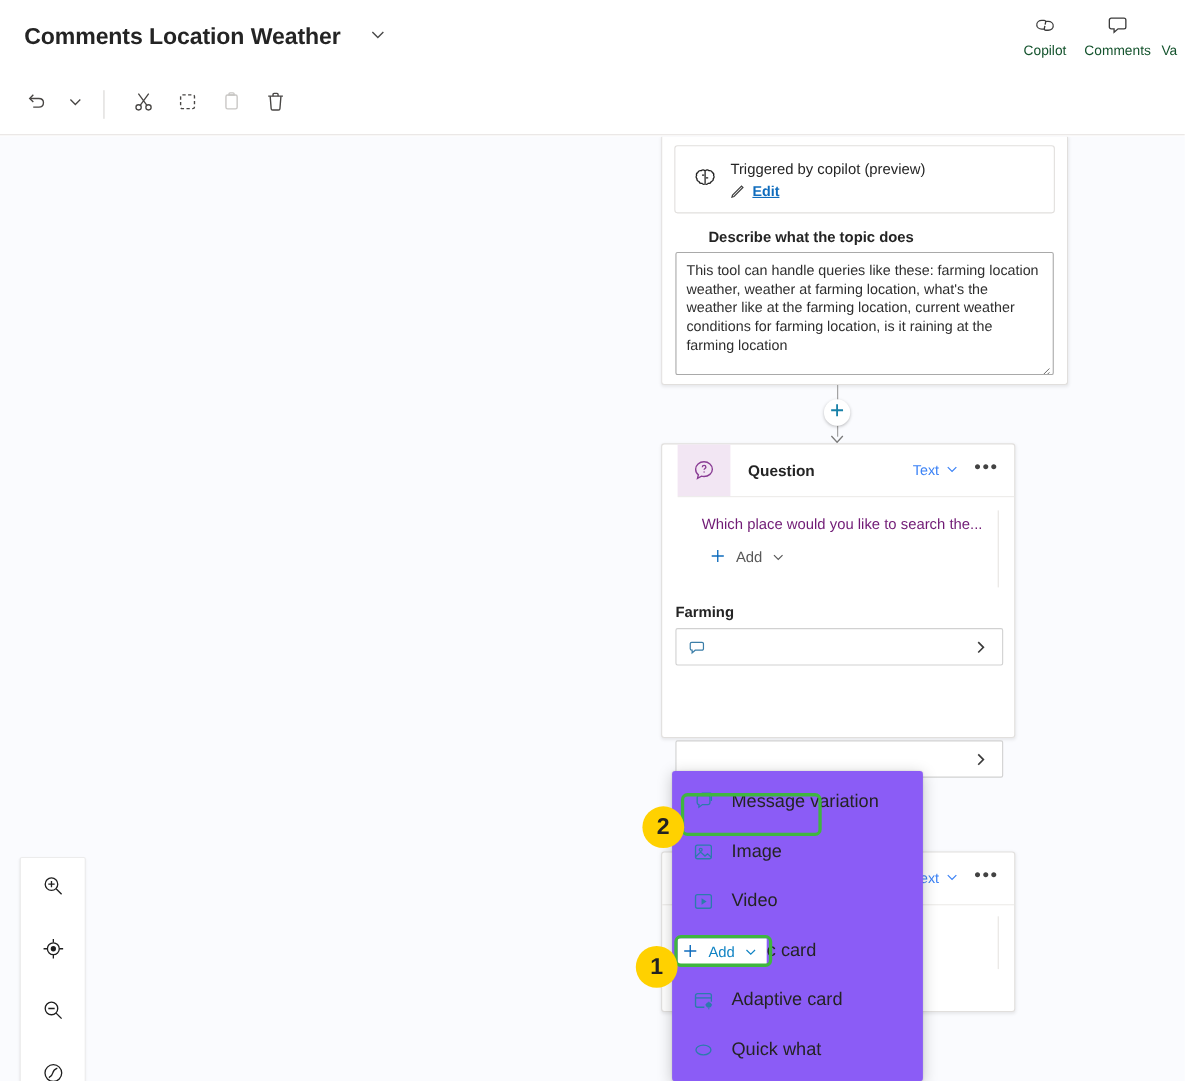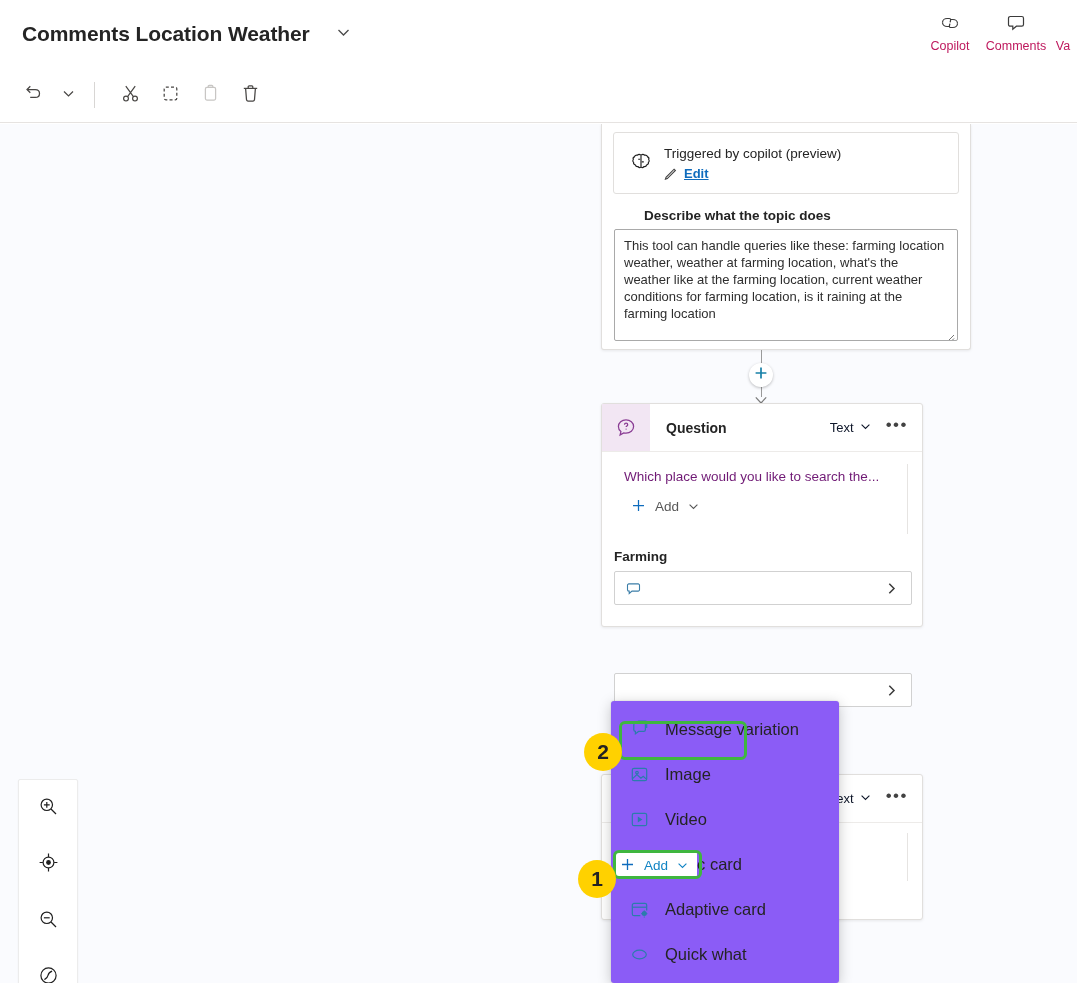--- a/index.html
+++ b/index.html
@@ -40,21 +40,21 @@
   }
   .tb-cmd {
     width: 66px;
     display: flex; flex-direction: column;
     align-items: center; justify-content: flex-start;
     padding-top: 6px;
     cursor: pointer;
     color: #3b3b3b;
   }
   .tb-cmd .glyph { height: 26px; display:flex; align-items:center; justify-content:center; }
-  .tb-cmd .lbl { font-size: 12.5px; margin-top: 3px; color:#be185d; white-space: nowrap; }
+  .tb-cmd .lbl { font-size: 12.5px; margin-top: 3px; color:#14532d; white-space: nowrap; }
   .tb-cmd.clipped { width: 28px; overflow: hidden; }
   .tb-cmd.clipped .lbl { text-indent: 0; }
 
   
   .toolbar2 {
     position: absolute; top: 68px; left: 0;
     width: 1077px; height: 55px;
     background: #ffffff;
     border-bottom: 1px solid #e6e3e1;
     display: flex; align-items: center;
@@ -163,21 +163,21 @@
     position:absolute;
     width:16px; height:16px;
     border:1.6px solid #7a7a7a;
     border-radius:50%;
     background:#fafbfe;
   }
 
   
   #question-node {
     left: 601px; top: 279px;
-    width: 322px; height: 224px;
+    width: 322px; height: 268px; padding-left: 14px;
   }
   .node-header {
     height: 48px;
     display:flex; align-items:center;
     border-bottom: 1px solid #edebe9;
     position: relative;
   }
   .node-header-icon {
     width: 48px; height: 47px;
     background: #f2e6f3;
@@ -189,21 +189,21 @@
     font-size: 14px;
     font-weight: bold;
     color: #242424;
   }
   .node-header-right {
     position:absolute; right: 8px; top:0; height:47px;
     display:flex; align-items:center; gap: 4px;
   }
   .hdr-text-sel {
     display:flex; align-items:center; gap:5px;
-    font-size:13px; color:#0f172a;
+    font-size:13px; color:#3b82f6;
     cursor:pointer; padding: 3px 4px;
   }
   .hdr-ellipsis {
     font-size: 17px; color:#424242;
     cursor:pointer; padding: 0 6px 6px 6px;
     letter-spacing: 1.5px;
     line-height: 10px;
   }
   .q-prompt {
     margin: 17px 0 0 22px;

